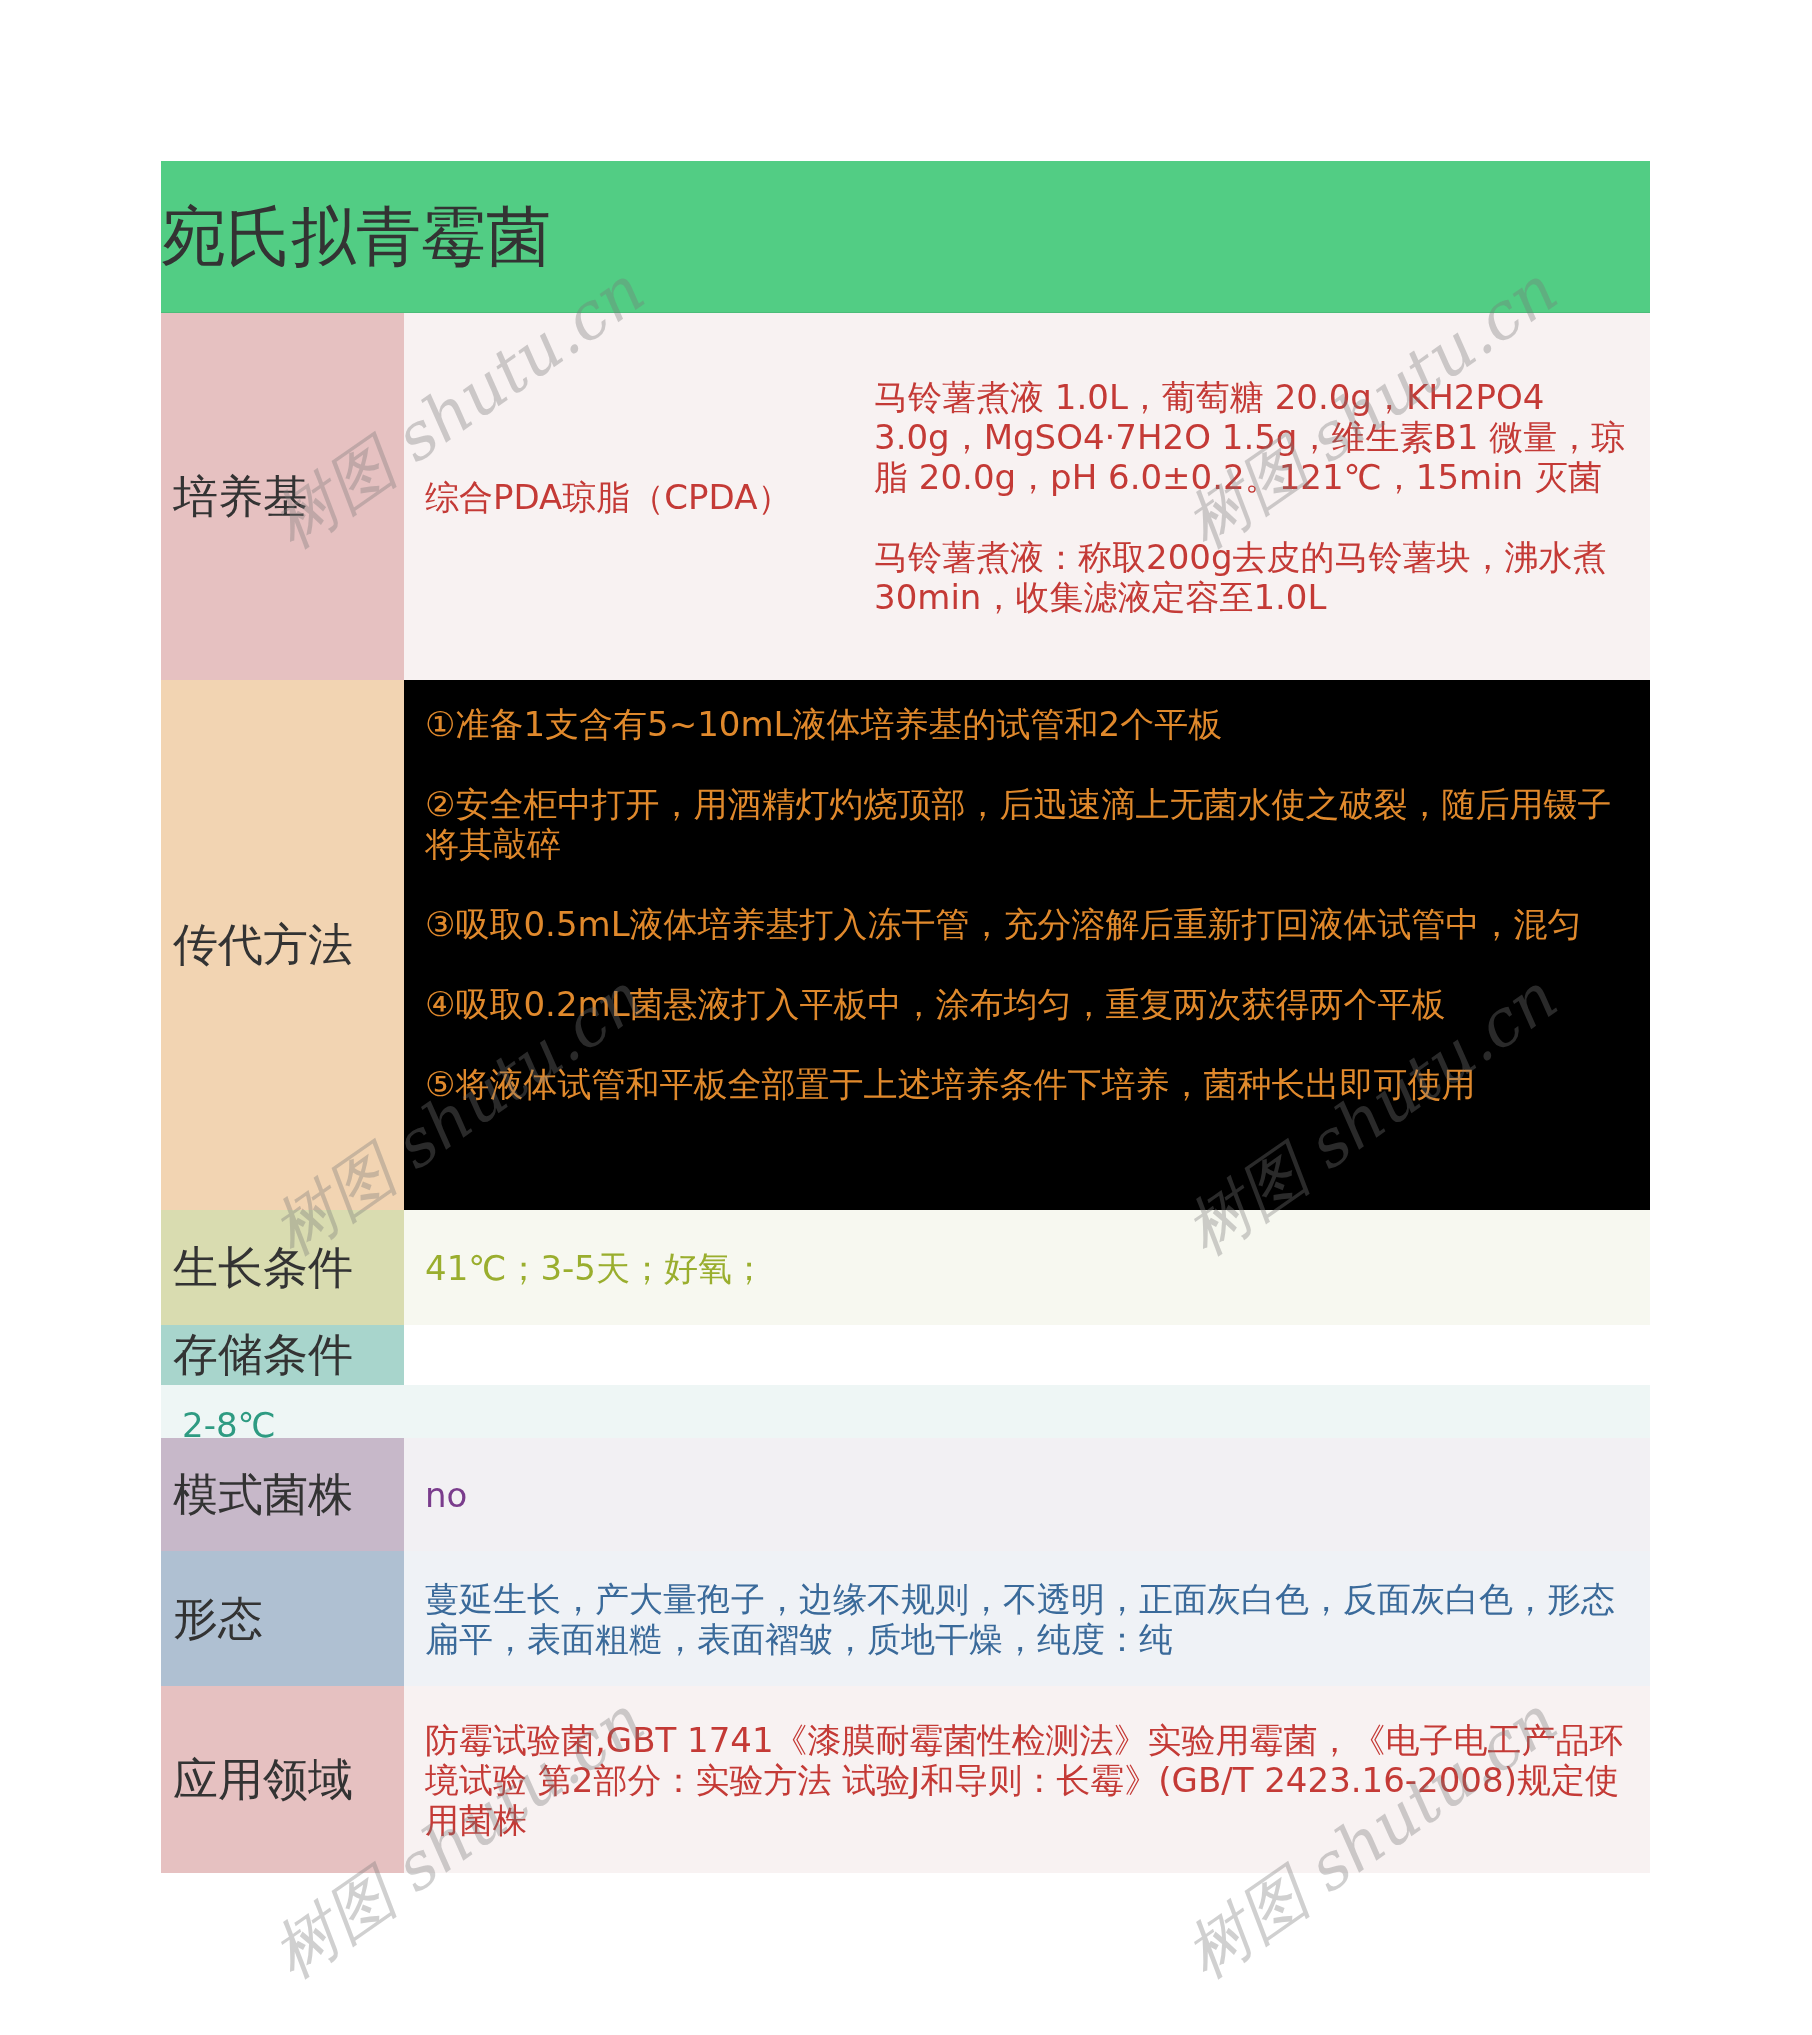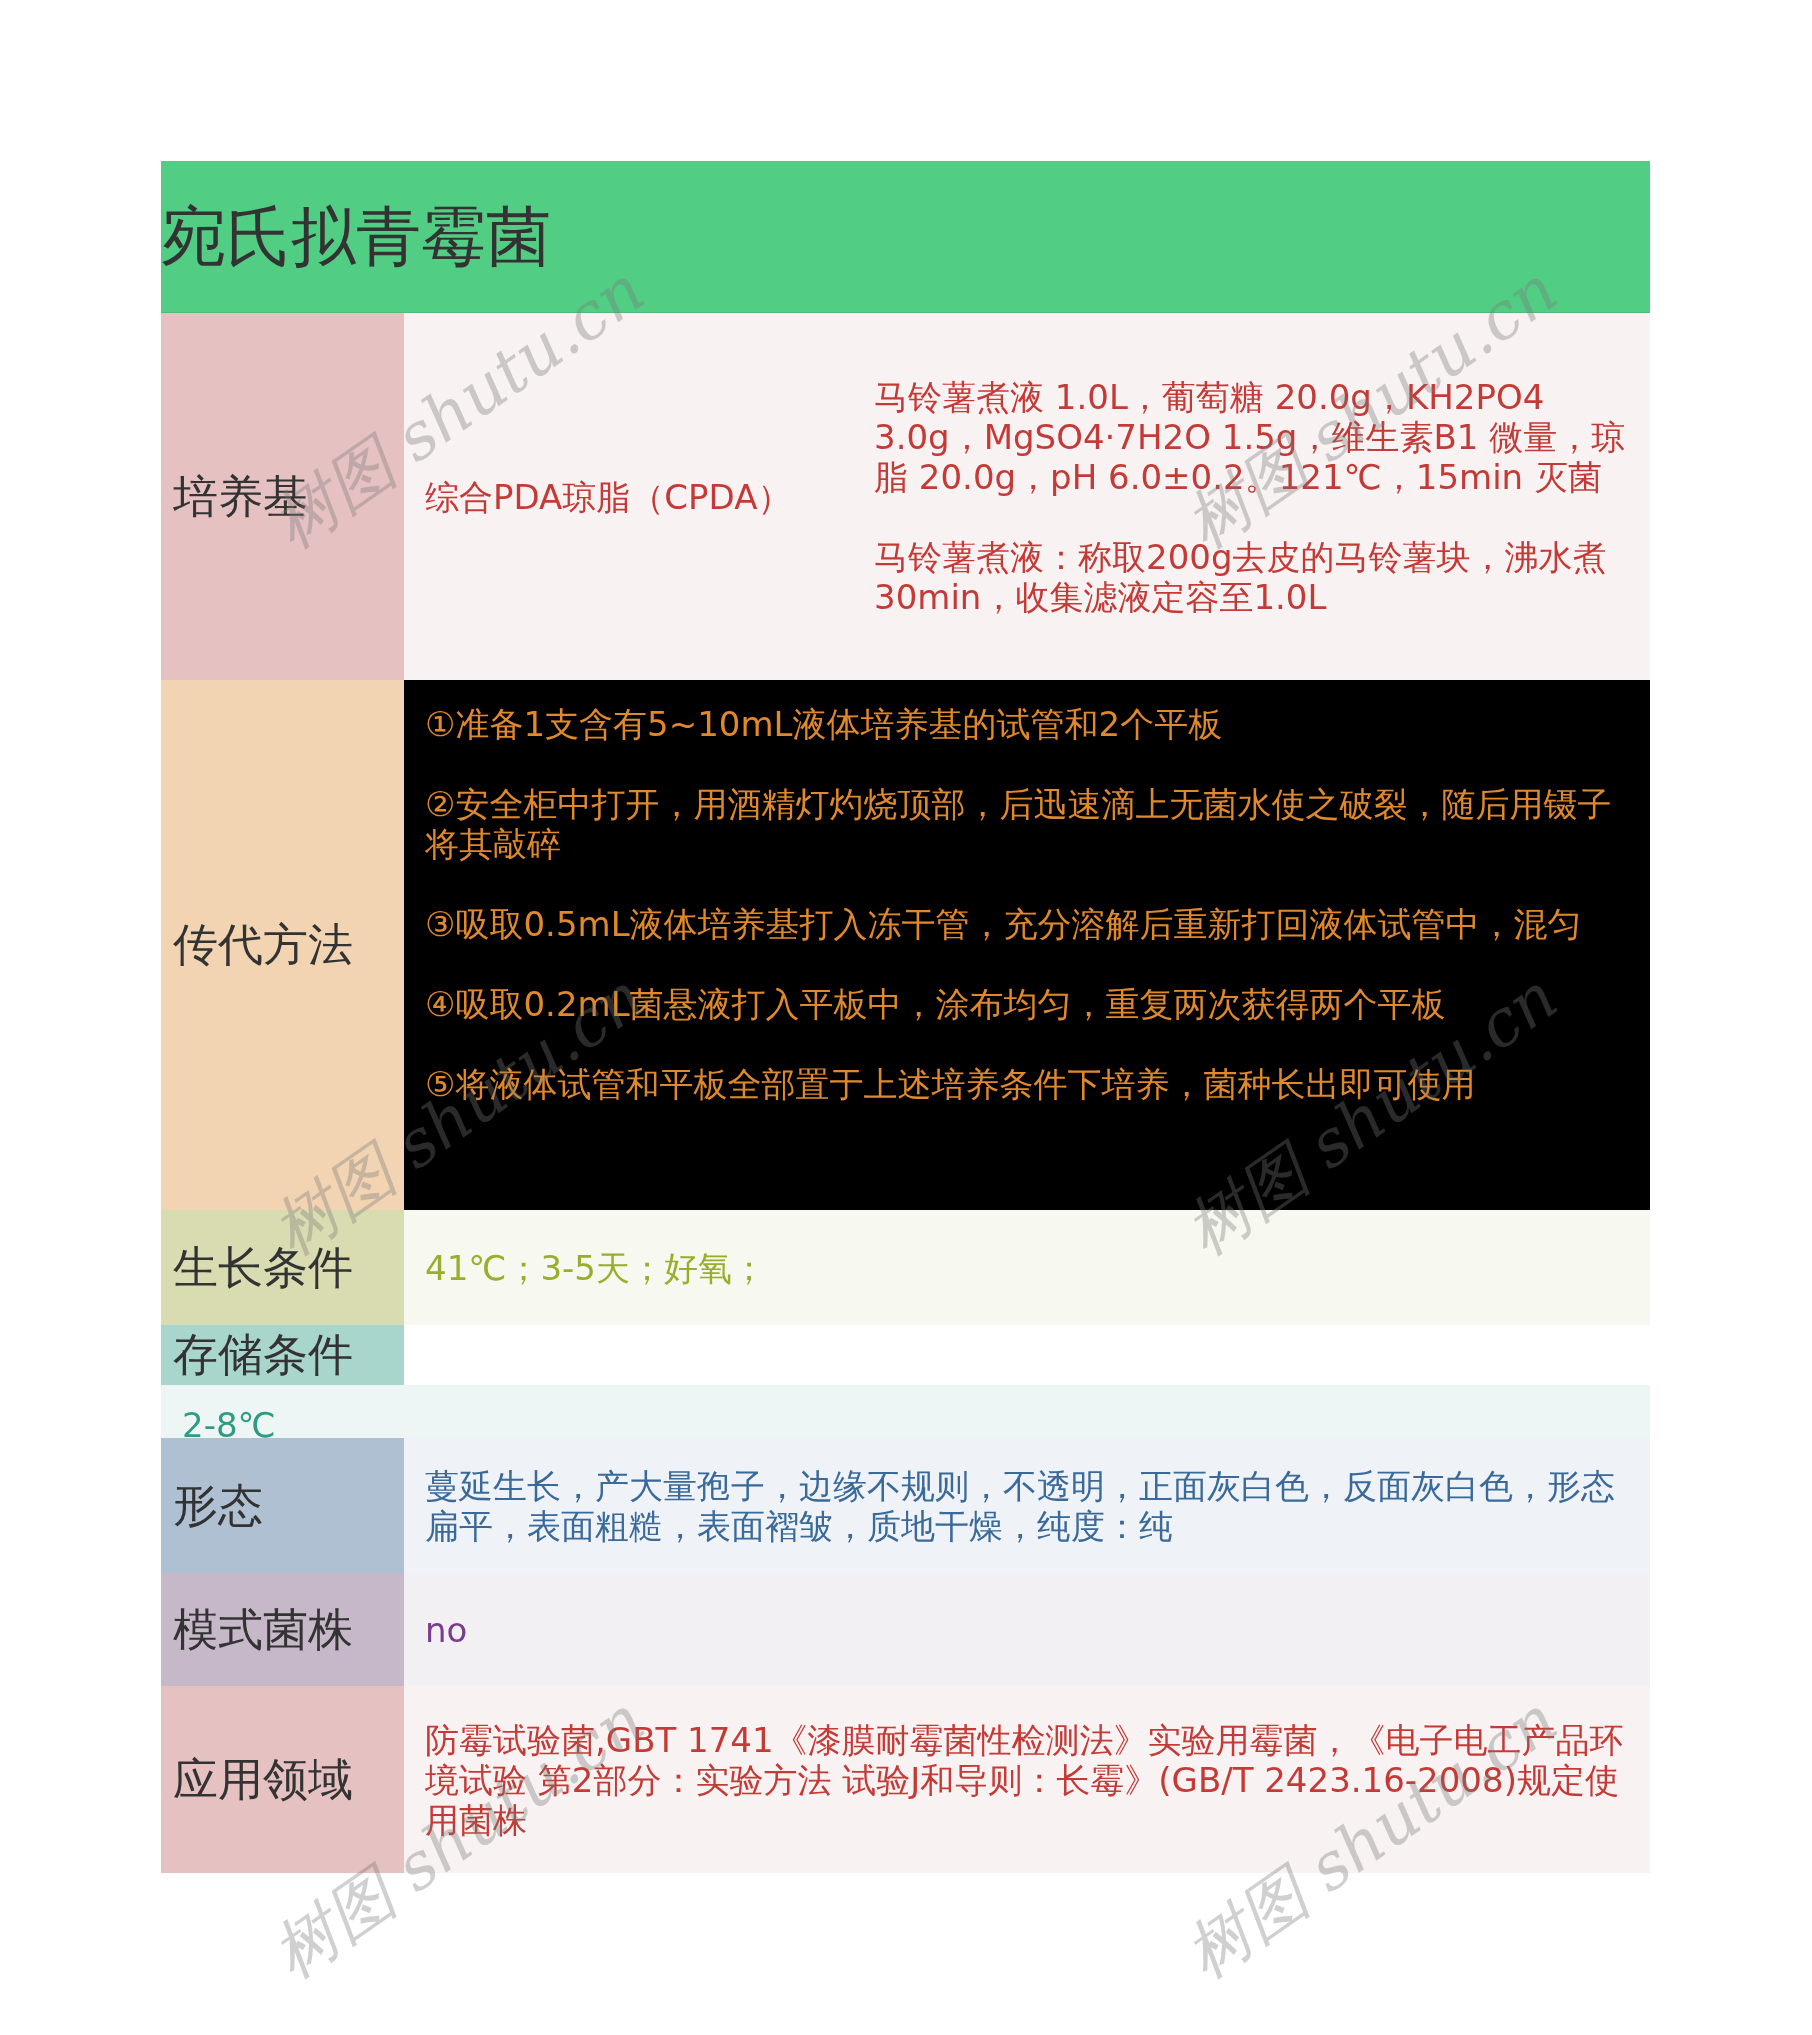--- a/index.html
+++ b/index.html
@@ -62,31 +62,31 @@
     </div>
   </div>
 
   <div class="row" style="height:113px;flex-direction:column;">
     <div class="row-label" style="background:#a8d5cc;">存储条件</div>
     <div class="row-content cell-text" style="background:#eef6f5; color:#2e9b82;">
       <span>2-8℃</span>
     </div>
   </div>
 
+  <div class="row" style="height:113px;">
+    <div class="row-label" style="background:#c7b8c9;">模式菌株</div>
+    <div class="row-content cell-text" style="background:#f2f0f3; color:#7a3c8c;">
+      <span>no</span>
+    </div>
+  </div>
+
   <div class="row" style="height:135px;">
     <div class="row-label" style="background:#afc0d2;">形态</div>
     <div class="row-content cell-text" style="background:#eff2f6; color:#3a6a9a; padding-right:28px;">
       <span>蔓延生长，产大量孢子，边缘不规则，不透明，正面灰白色，反面灰白色，形态扁平，表面粗糙，表面褶皱，质地干燥，纯度：纯</span>
-    </div>
-  </div>
-
-  <div class="row" style="height:113px;">
-    <div class="row-label" style="background:#c7b8c9;">模式菌株</div>
-    <div class="row-content cell-text" style="background:#f2f0f3; color:#7a3c8c;">
-      <span>no</span>
     </div>
   </div>
 
   <div class="row" style="height:187px;">
     <div class="row-label" style="background:#e6c1c1;">应用领域</div>
     <div class="row-content cell-text" style="background:#f8f2f2; color:#c43a36; padding-right:17px;">
       <span>防霉试验菌,GBT 1741《漆膜耐霉菌性检测法》实验用霉菌，《电子电工产品环境试验 第2部分：实验方法 试验J和导则：长霉》(GB/T 2423.16-2008)规定使用菌株</span>
     </div>
   </div>
 </div>

